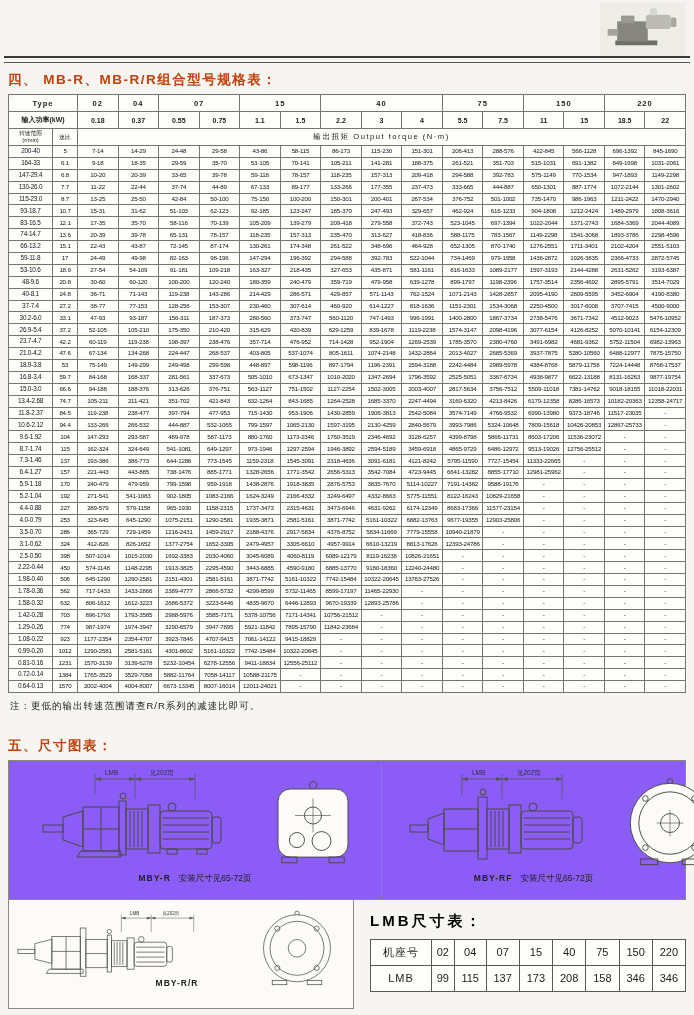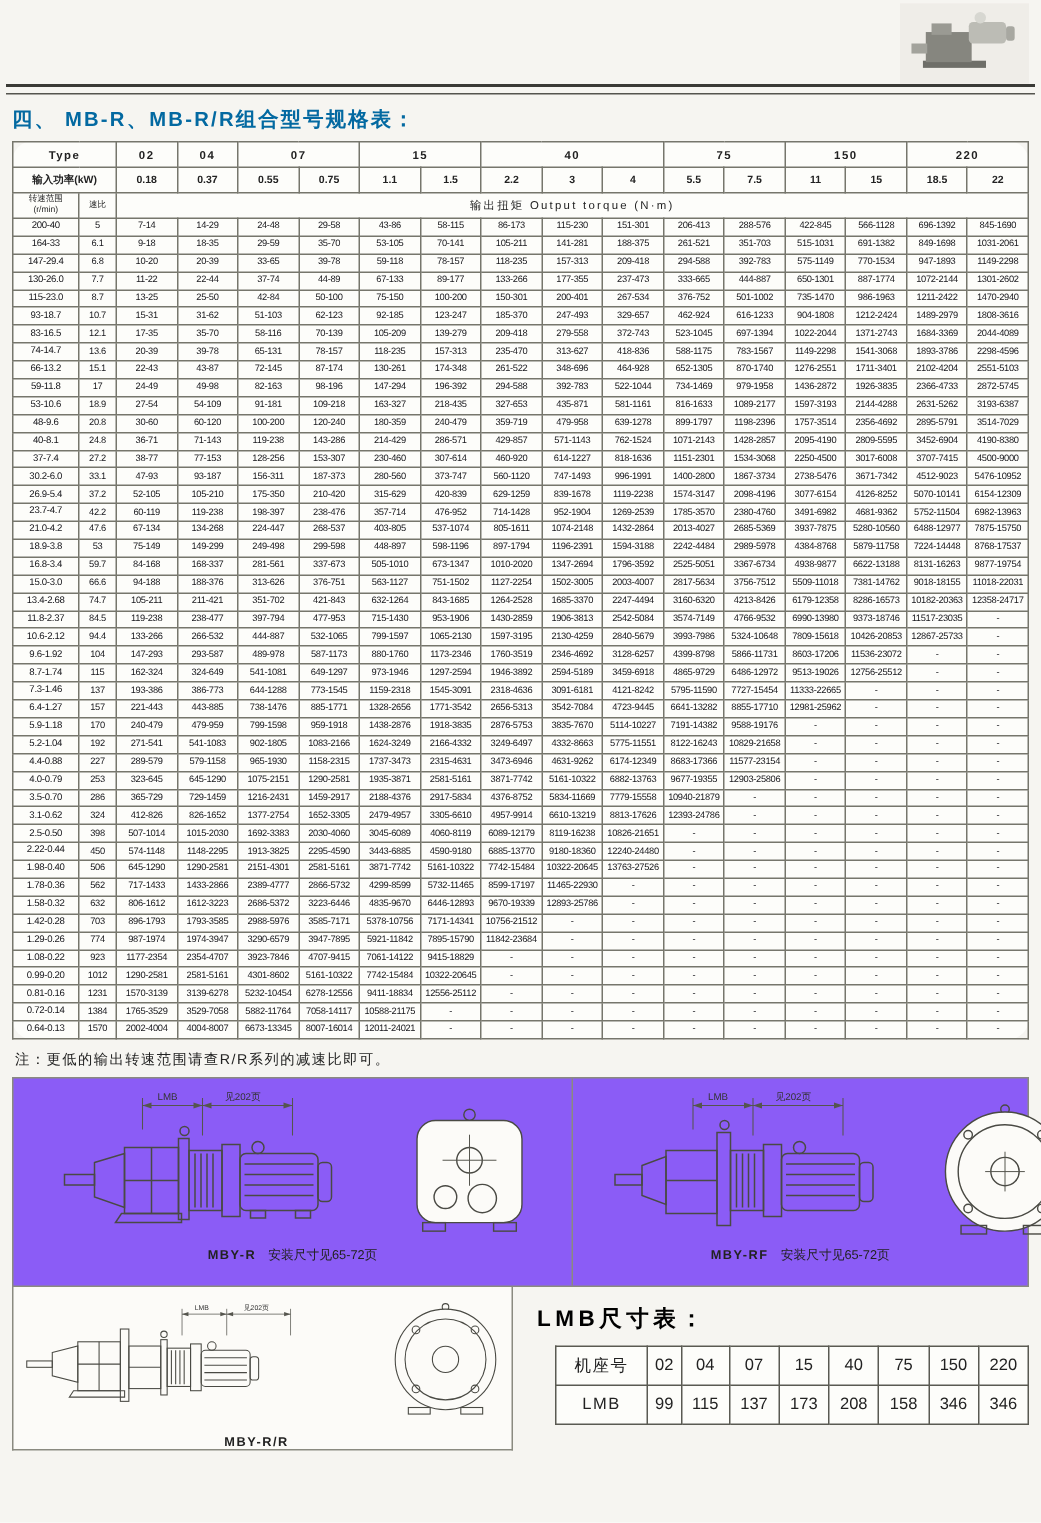--- a/index.html
+++ b/index.html
@@ -1,21 +1,21 @@
 <!DOCTYPE html>
 <html><head>
 <meta charset="utf-8">
 <style>
   html,body{margin:0;padding:0;}
   body{width:694px;height:1015px;background:#f6f5f1;font-family:"Liberation Sans",sans-serif;color:#1c1c1c;position:relative;overflow:hidden;}
   .page{position:absolute;inset:0;}
   .header{position:relative;height:56px;}
   .photo{position:absolute;right:8px;top:2px;width:86px;height:54px;}
   .toprule{margin:0 4px;height:4px;border-top:2px solid #3a3a36;border-bottom:1px solid #55554f;}
-  h1.sec{font-size:13.5px;font-weight:700;letter-spacing:1.5px;margin:8px 12px 5px 8px;color:#0369a1;}
+  h1.sec{font-size:13.5px;font-weight:700;letter-spacing:1.5px;margin:8px 12px 5px 8px;color:#c2410c;}
   
   #spec-table{border-collapse:collapse;table-layout:fixed;width:678px;margin-left:8px;background:#fdfdfa;border-radius:14px;}
   #spec-table th,#spec-table td{border:1px solid #76766c;overflow:hidden;white-space:nowrap;text-align:center;padding:0;}
   #spec-table thead th{font-size:7px;height:16px;font-weight:700;color:#222;}
   #spec-table .typ{font-size:7.6px;letter-spacing:1px;}
   #spec-table .sp{font-size:5.7px;font-weight:400;line-height:1.15;}
   #spec-table .tq{font-size:7.6px;font-weight:400;letter-spacing:1.5px;height:15px;text-align:center;}
   #spec-table tbody td{font-size:6.2px;height:10.9px;line-height:1;color:#15151a;letter-spacing:-0.2px;}
   #spec-table tbody td.spd{font-size:6.4px;}
   #spec-table col.c-speed{width:44px;} #spec-table col.c-ratio{width:25px;}
@@ -26,24 +26,24 @@
   .panel{position:relative;height:100%;}
   .panel.left{width:372px;border-right:1px solid #8a8a80;}
   .panel.right{flex:1;}
   .caption{position:absolute;left:0;right:0;bottom:14px;text-align:center;font-size:8.5px;color:#222;}
   .caption b{letter-spacing:1px;margin-right:8px;}
   svg.draw{position:absolute;top:4px;}
   svg text{font-family:"Liberation Sans",sans-serif;}
   
   .bottom-row{margin:0 8px;display:flex;}
   .rr-box{width:346px;height:108px;border:1px solid #8a8a80;border-top:none;position:relative;background:#fcfbf8;}
-  .rr-box .caption{bottom:0;}
+  .rr-box .caption{bottom:20px;}
   .lmb-area{flex:1;padding:10px 0 0 16px;}
   .lmb-title{font-size:15px;font-weight:700;letter-spacing:3px;margin:2px 0 8px 0;color:#000000;}
-  #lmb-table{border-collapse:collapse;width:316px;background:#fdfdfa;margin-left:12px;}
+  #lmb-table{border-collapse:collapse;width:316px;background:#fdfdfa;}
   #lmb-table th,#lmb-table td{border:1px solid #5a5a52;height:25px;text-align:center;font-size:11px;font-weight:400;color:#222;padding:0;}
   #lmb-table th:first-child{width:60px;letter-spacing:1px;}
   .note2{margin-top:7px;font-size:8.8px;letter-spacing:0.5px;color:#222;}
   .ln{stroke:#4a4a44;stroke-width:1;fill:none;}
   .lnf{stroke:#4a4a44;stroke-width:1;fill:#fcfbf8;}
   .dim{stroke:#55554e;stroke-width:0.7;fill:none;}
   .dimt{font-size:6.5px;fill:#333;}
 </style>
 </head>
 <body>
@@ -995,20 +995,21 @@
           <td>-</td>
           <td>-</td>
           <td>-</td>
           <td>-</td>
         </tr>
       </tbody>
     </table>
 
   <div class="note">注：更低的输出转速范围请查R/R系列的减速比即可。</div>
 
+  <h1 class="sec sec2">五、尺寸图表：</h1>
 
   <div class="draw-box">
 
     <div class="panel left">
       <svg class="draw" style="left:28px;width:210px;height:118px" viewBox="0 0 210 118">
         <line class="dim" x1="58" y1="30" x2="58" y2="9"></line>
           <line class="dim" x1="98" y1="34" x2="98" y2="9"></line>
           <line class="dim" x1="158" y1="34" x2="158" y2="9"></line>
         <line class="dim" x1="58" y1="14" x2="158" y2="14"></line>
         <polygon points="58,14 64,12 64,16" fill="#55554e"></polygon>

